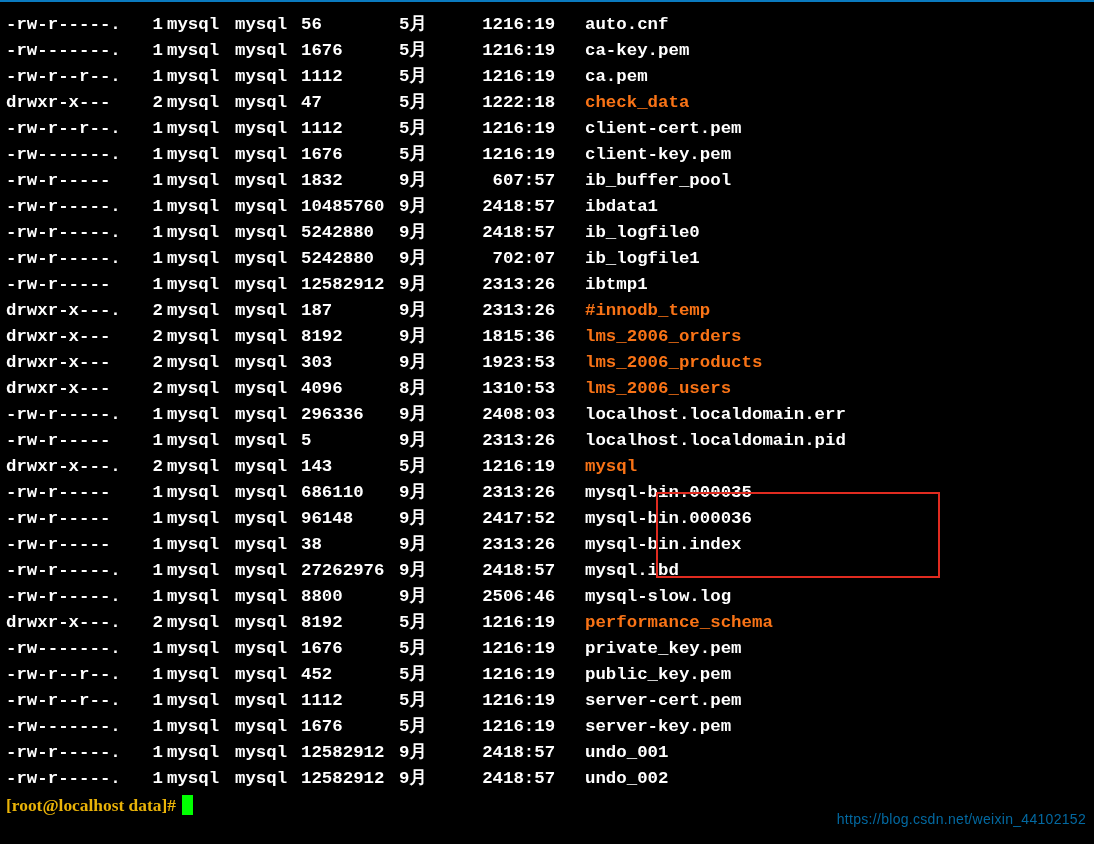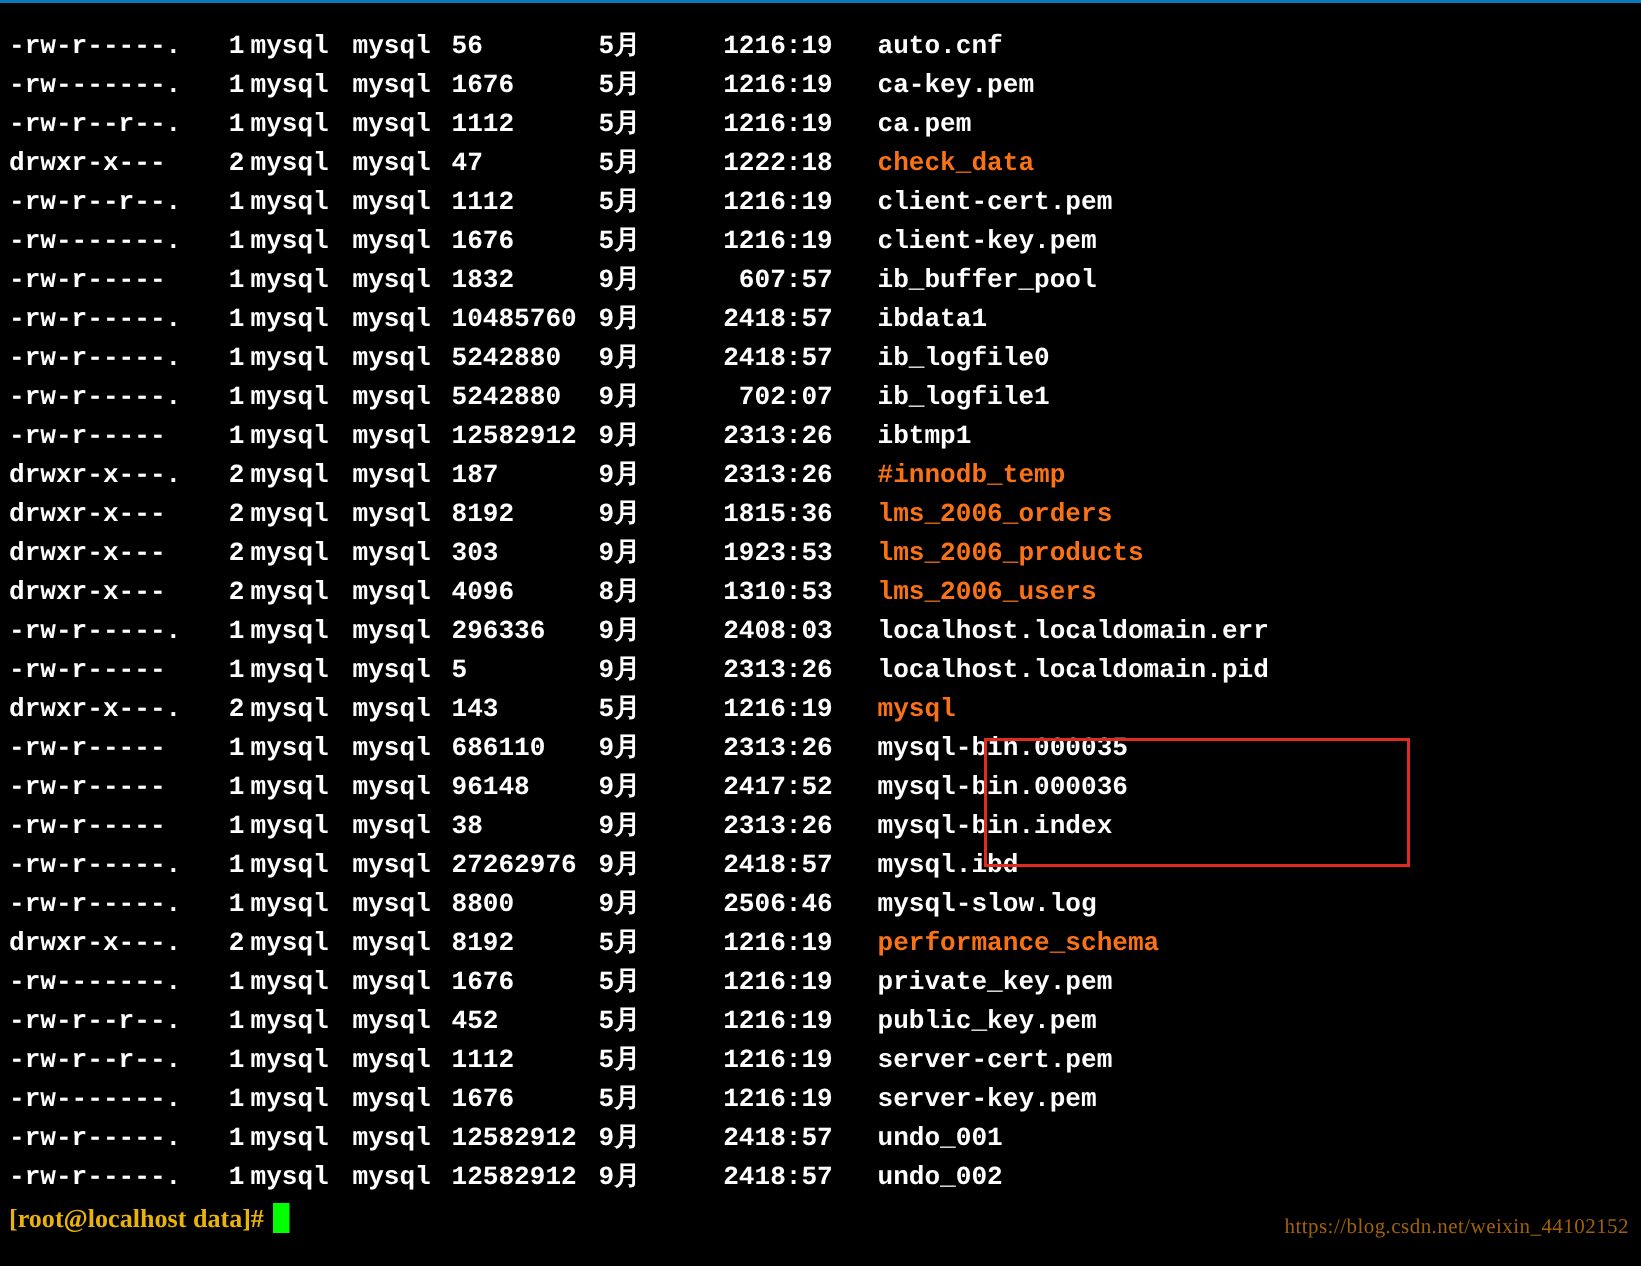--- a/index.html
+++ b/index.html
@@ -10,25 +10,24 @@
     font-size: 17.4px;
     line-height: 26px;
     color: #fff;
     width: 1094px;
     height: 844px;
     overflow: hidden;
     position: relative;
     border-top: 2px solid #0a7abf;
   }
   .terminal {
-    padding: 0 6px;
+    padding: 10px 6px;
     white-space: pre;
     letter-spacing: 0px;
     font-weight: bold;
-    margin-top: 17px;
   }
   .row {
     display: flex;
     height: 26px;
     align-items: center;
   }
   .perms    { width: 135px; }
   .links    { width: 22px; text-align: right; }
   .owner    { width: 68px; padding-left: 4px;}
   .group    { width: 66px; }
@@ -49,22 +48,22 @@
     width: 11px;
     height: 20px;
     background:#00ff00;
     vertical-align: middle;
     margin-left:2px;
   }
   .watermark{
     position:absolute;
     right:8px;
     bottom:14px;
-    color:#a16207;
-    font-family: Liberation Serif, serif;
+    color:#0369a1;
+    font-family: Liberation Sans, sans-serif;
     font-weight:normal;
     font-size:14px;
     letter-spacing:0.3px;
   }
 </style>
 </head>
 <body>
 
 <div class="terminal" id="terminal"><div class="row"><span class="perms">-rw-r-----.</span><span class="links">1</span><span class="owner">mysql</span><span class="group">mysql</span><span class="size">56</span><span class="month">5月</span><span class="day">12</span><span class="time">16:19</span><span class="name">auto.cnf</span></div><div class="row"><span class="perms">-rw-------.</span><span class="links">1</span><span class="owner">mysql</span><span class="group">mysql</span><span class="size">1676</span><span class="month">5月</span><span class="day">12</span><span class="time">16:19</span><span class="name">ca-key.pem</span></div><div class="row"><span class="perms">-rw-r--r--.</span><span class="links">1</span><span class="owner">mysql</span><span class="group">mysql</span><span class="size">1112</span><span class="month">5月</span><span class="day">12</span><span class="time">16:19</span><span class="name">ca.pem</span></div><div class="row"><span class="perms">drwxr-x---</span><span class="links">2</span><span class="owner">mysql</span><span class="group">mysql</span><span class="size">47</span><span class="month">5月</span><span class="day">12</span><span class="time">22:18</span><span class="name dir">check_data</span></div><div class="row"><span class="perms">-rw-r--r--.</span><span class="links">1</span><span class="owner">mysql</span><span class="group">mysql</span><span class="size">1112</span><span class="month">5月</span><span class="day">12</span><span class="time">16:19</span><span class="name">client-cert.pem</span></div><div class="row"><span class="perms">-rw-------.</span><span class="links">1</span><span class="owner">mysql</span><span class="group">mysql</span><span class="size">1676</span><span class="month">5月</span><span class="day">12</span><span class="time">16:19</span><span class="name">client-key.pem</span></div><div class="row"><span class="perms">-rw-r-----</span><span class="links">1</span><span class="owner">mysql</span><span class="group">mysql</span><span class="size">1832</span><span class="month">9月</span><span class="day">6</span><span class="time">07:57</span><span class="name">ib_buffer_pool</span></div><div class="row"><span class="perms">-rw-r-----.</span><span class="links">1</span><span class="owner">mysql</span><span class="group">mysql</span><span class="size">10485760</span><span class="month">9月</span><span class="day">24</span><span class="time">18:57</span><span class="name">ibdata1</span></div><div class="row"><span class="perms">-rw-r-----.</span><span class="links">1</span><span class="owner">mysql</span><span class="group">mysql</span><span class="size">5242880</span><span class="month">9月</span><span class="day">24</span><span class="time">18:57</span><span class="name">ib_logfile0</span></div><div class="row"><span class="perms">-rw-r-----.</span><span class="links">1</span><span class="owner">mysql</span><span class="group">mysql</span><span class="size">5242880</span><span class="month">9月</span><span class="day">7</span><span class="time">02:07</span><span class="name">ib_logfile1</span></div><div class="row"><span class="perms">-rw-r-----</span><span class="links">1</span><span class="owner">mysql</span><span class="group">mysql</span><span class="size">12582912</span><span class="month">9月</span><span class="day">23</span><span class="time">13:26</span><span class="name">ibtmp1</span></div><div class="row"><span class="perms">drwxr-x---.</span><span class="links">2</span><span class="owner">mysql</span><span class="group">mysql</span><span class="size">187</span><span class="month">9月</span><span class="day">23</span><span class="time">13:26</span><span class="name dir">#innodb_temp</span></div><div class="row"><span class="perms">drwxr-x---</span><span class="links">2</span><span class="owner">mysql</span><span class="group">mysql</span><span class="size">8192</span><span class="month">9月</span><span class="day">18</span><span class="time">15:36</span><span class="name dir">lms_2006_orders</span></div><div class="row"><span class="perms">drwxr-x---</span><span class="links">2</span><span class="owner">mysql</span><span class="group">mysql</span><span class="size">303</span><span class="month">9月</span><span class="day">19</span><span class="time">23:53</span><span class="name dir">lms_2006_products</span></div><div class="row"><span class="perms">drwxr-x---</span><span class="links">2</span><span class="owner">mysql</span><span class="group">mysql</span><span class="size">4096</span><span class="month">8月</span><span class="day">13</span><span class="time">10:53</span><span class="name dir">lms_2006_users</span></div><div class="row"><span class="perms">-rw-r-----.</span><span class="links">1</span><span class="owner">mysql</span><span class="group">mysql</span><span class="size">296336</span><span class="month">9月</span><span class="day">24</span><span class="time">08:03</span><span class="name">localhost.localdomain.err</span></div><div class="row"><span class="perms">-rw-r-----</span><span class="links">1</span><span class="owner">mysql</span><span class="group">mysql</span><span class="size">5</span><span class="month">9月</span><span class="day">23</span><span class="time">13:26</span><span class="name">localhost.localdomain.pid</span></div><div class="row"><span class="perms">drwxr-x---.</span><span class="links">2</span><span class="owner">mysql</span><span class="group">mysql</span><span class="size">143</span><span class="month">5月</span><span class="day">12</span><span class="time">16:19</span><span class="name dir">mysql</span></div><div class="row"><span class="perms">-rw-r-----</span><span class="links">1</span><span class="owner">mysql</span><span class="group">mysql</span><span class="size">686110</span><span class="month">9月</span><span class="day">23</span><span class="time">13:26</span><span class="name">mysql-bin.000035</span></div><div class="row"><span class="perms">-rw-r-----</span><span class="links">1</span><span class="owner">mysql</span><span class="group">mysql</span><span class="size">96148</span><span class="month">9月</span><span class="day">24</span><span class="time">17:52</span><span class="name">mysql-bin.000036</span></div><div class="row"><span class="perms">-rw-r-----</span><span class="links">1</span><span class="owner">mysql</span><span class="group">mysql</span><span class="size">38</span><span class="month">9月</span><span class="day">23</span><span class="time">13:26</span><span class="name">mysql-bin.index</span></div><div class="row"><span class="perms">-rw-r-----.</span><span class="links">1</span><span class="owner">mysql</span><span class="group">mysql</span><span class="size">27262976</span><span class="month">9月</span><span class="day">24</span><span class="time">18:57</span><span class="name">mysql.ibd</span></div><div class="row"><span class="perms">-rw-r-----.</span><span class="links">1</span><span class="owner">mysql</span><span class="group">mysql</span><span class="size">8800</span><span class="month">9月</span><span class="day">25</span><span class="time">06:46</span><span class="name">mysql-slow.log</span></div><div class="row"><span class="perms">drwxr-x---.</span><span class="links">2</span><span class="owner">mysql</span><span class="group">mysql</span><span class="size">8192</span><span class="month">5月</span><span class="day">12</span><span class="time">16:19</span><span class="name dir">performance_schema</span></div><div class="row"><span class="perms">-rw-------.</span><span class="links">1</span><span class="owner">mysql</span><span class="group">mysql</span><span class="size">1676</span><span class="month">5月</span><span class="day">12</span><span class="time">16:19</span><span class="name">private_key.pem</span></div><div class="row"><span class="perms">-rw-r--r--.</span><span class="links">1</span><span class="owner">mysql</span><span class="group">mysql</span><span class="size">452</span><span class="month">5月</span><span class="day">12</span><span class="time">16:19</span><span class="name">public_key.pem</span></div><div class="row"><span class="perms">-rw-r--r--.</span><span class="links">1</span><span class="owner">mysql</span><span class="group">mysql</span><span class="size">1112</span><span class="month">5月</span><span class="day">12</span><span class="time">16:19</span><span class="name">server-cert.pem</span></div><div class="row"><span class="perms">-rw-------.</span><span class="links">1</span><span class="owner">mysql</span><span class="group">mysql</span><span class="size">1676</span><span class="month">5月</span><span class="day">12</span><span class="time">16:19</span><span class="name">server-key.pem</span></div><div class="row"><span class="perms">-rw-r-----.</span><span class="links">1</span><span class="owner">mysql</span><span class="group">mysql</span><span class="size">12582912</span><span class="month">9月</span><span class="day">24</span><span class="time">18:57</span><span class="name">undo_001</span></div><div class="row"><span class="perms">-rw-r-----.</span><span class="links">1</span><span class="owner">mysql</span><span class="group">mysql</span><span class="size">12582912</span><span class="month">9月</span><span class="day">24</span><span class="time">18:57</span><span class="name">undo_002</span></div><div class="row prompt-line"><span>[root@localhost data]# </span><span class="cursor"></span></div></div>
 

